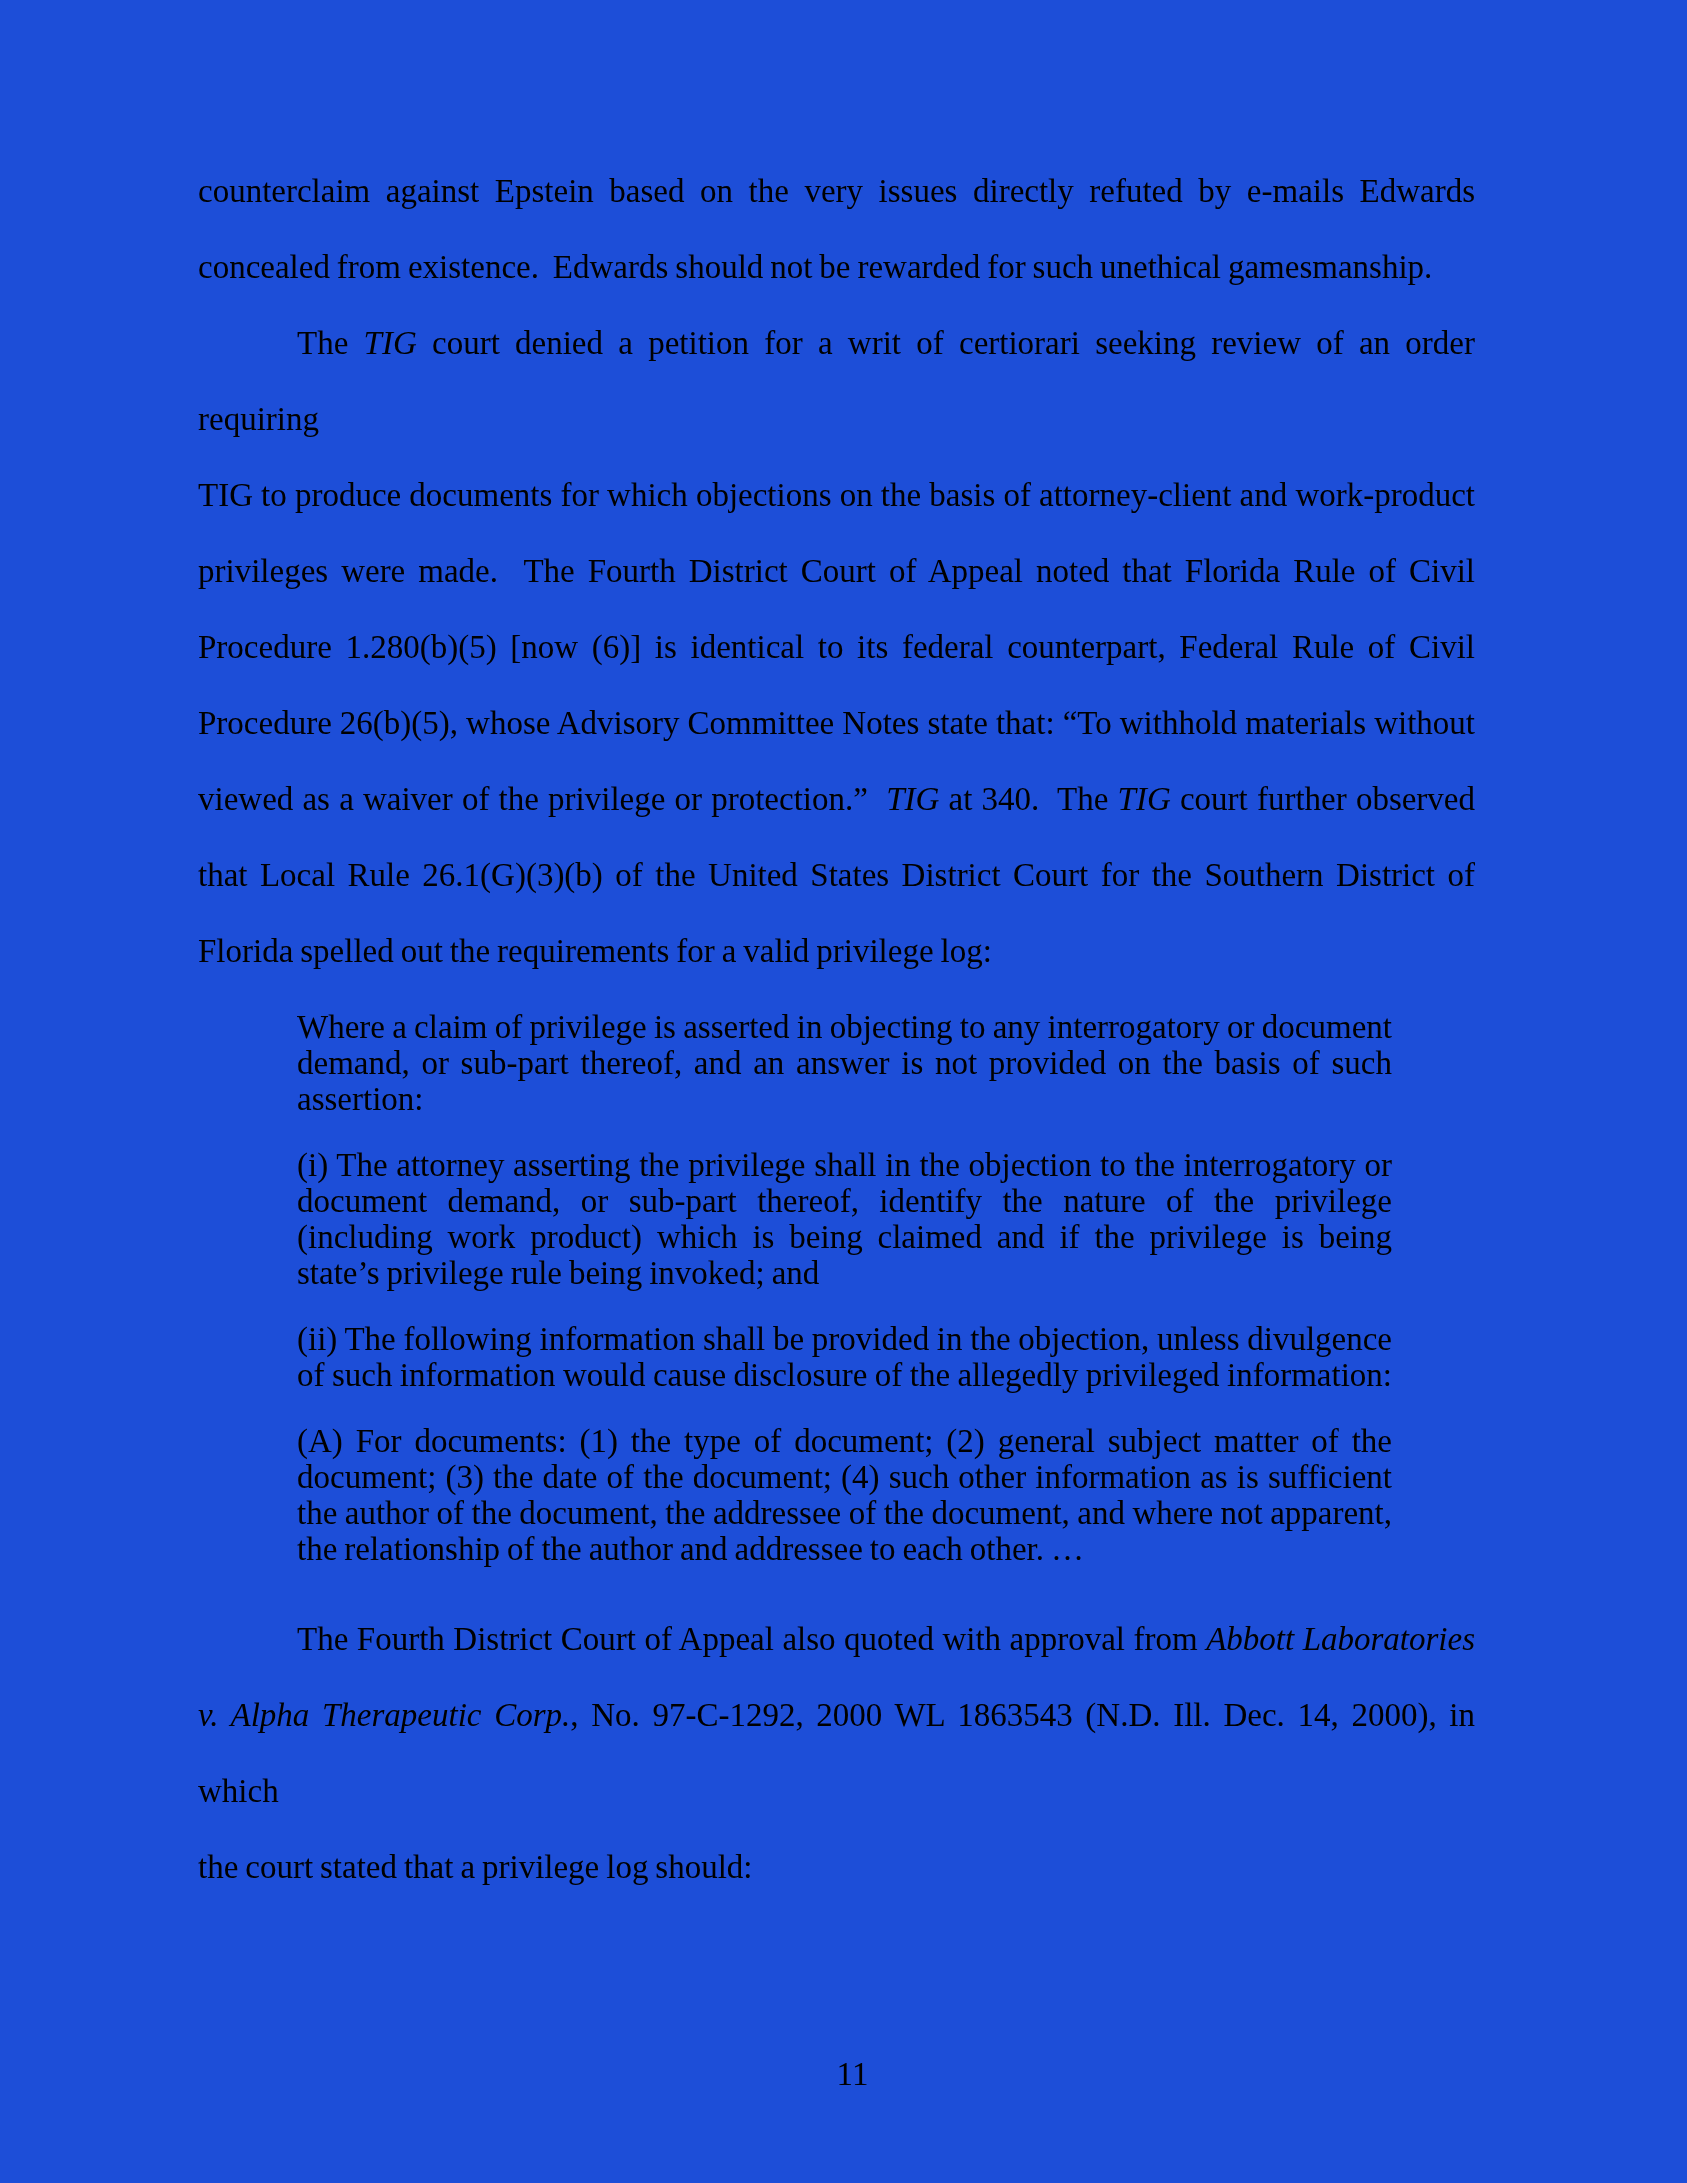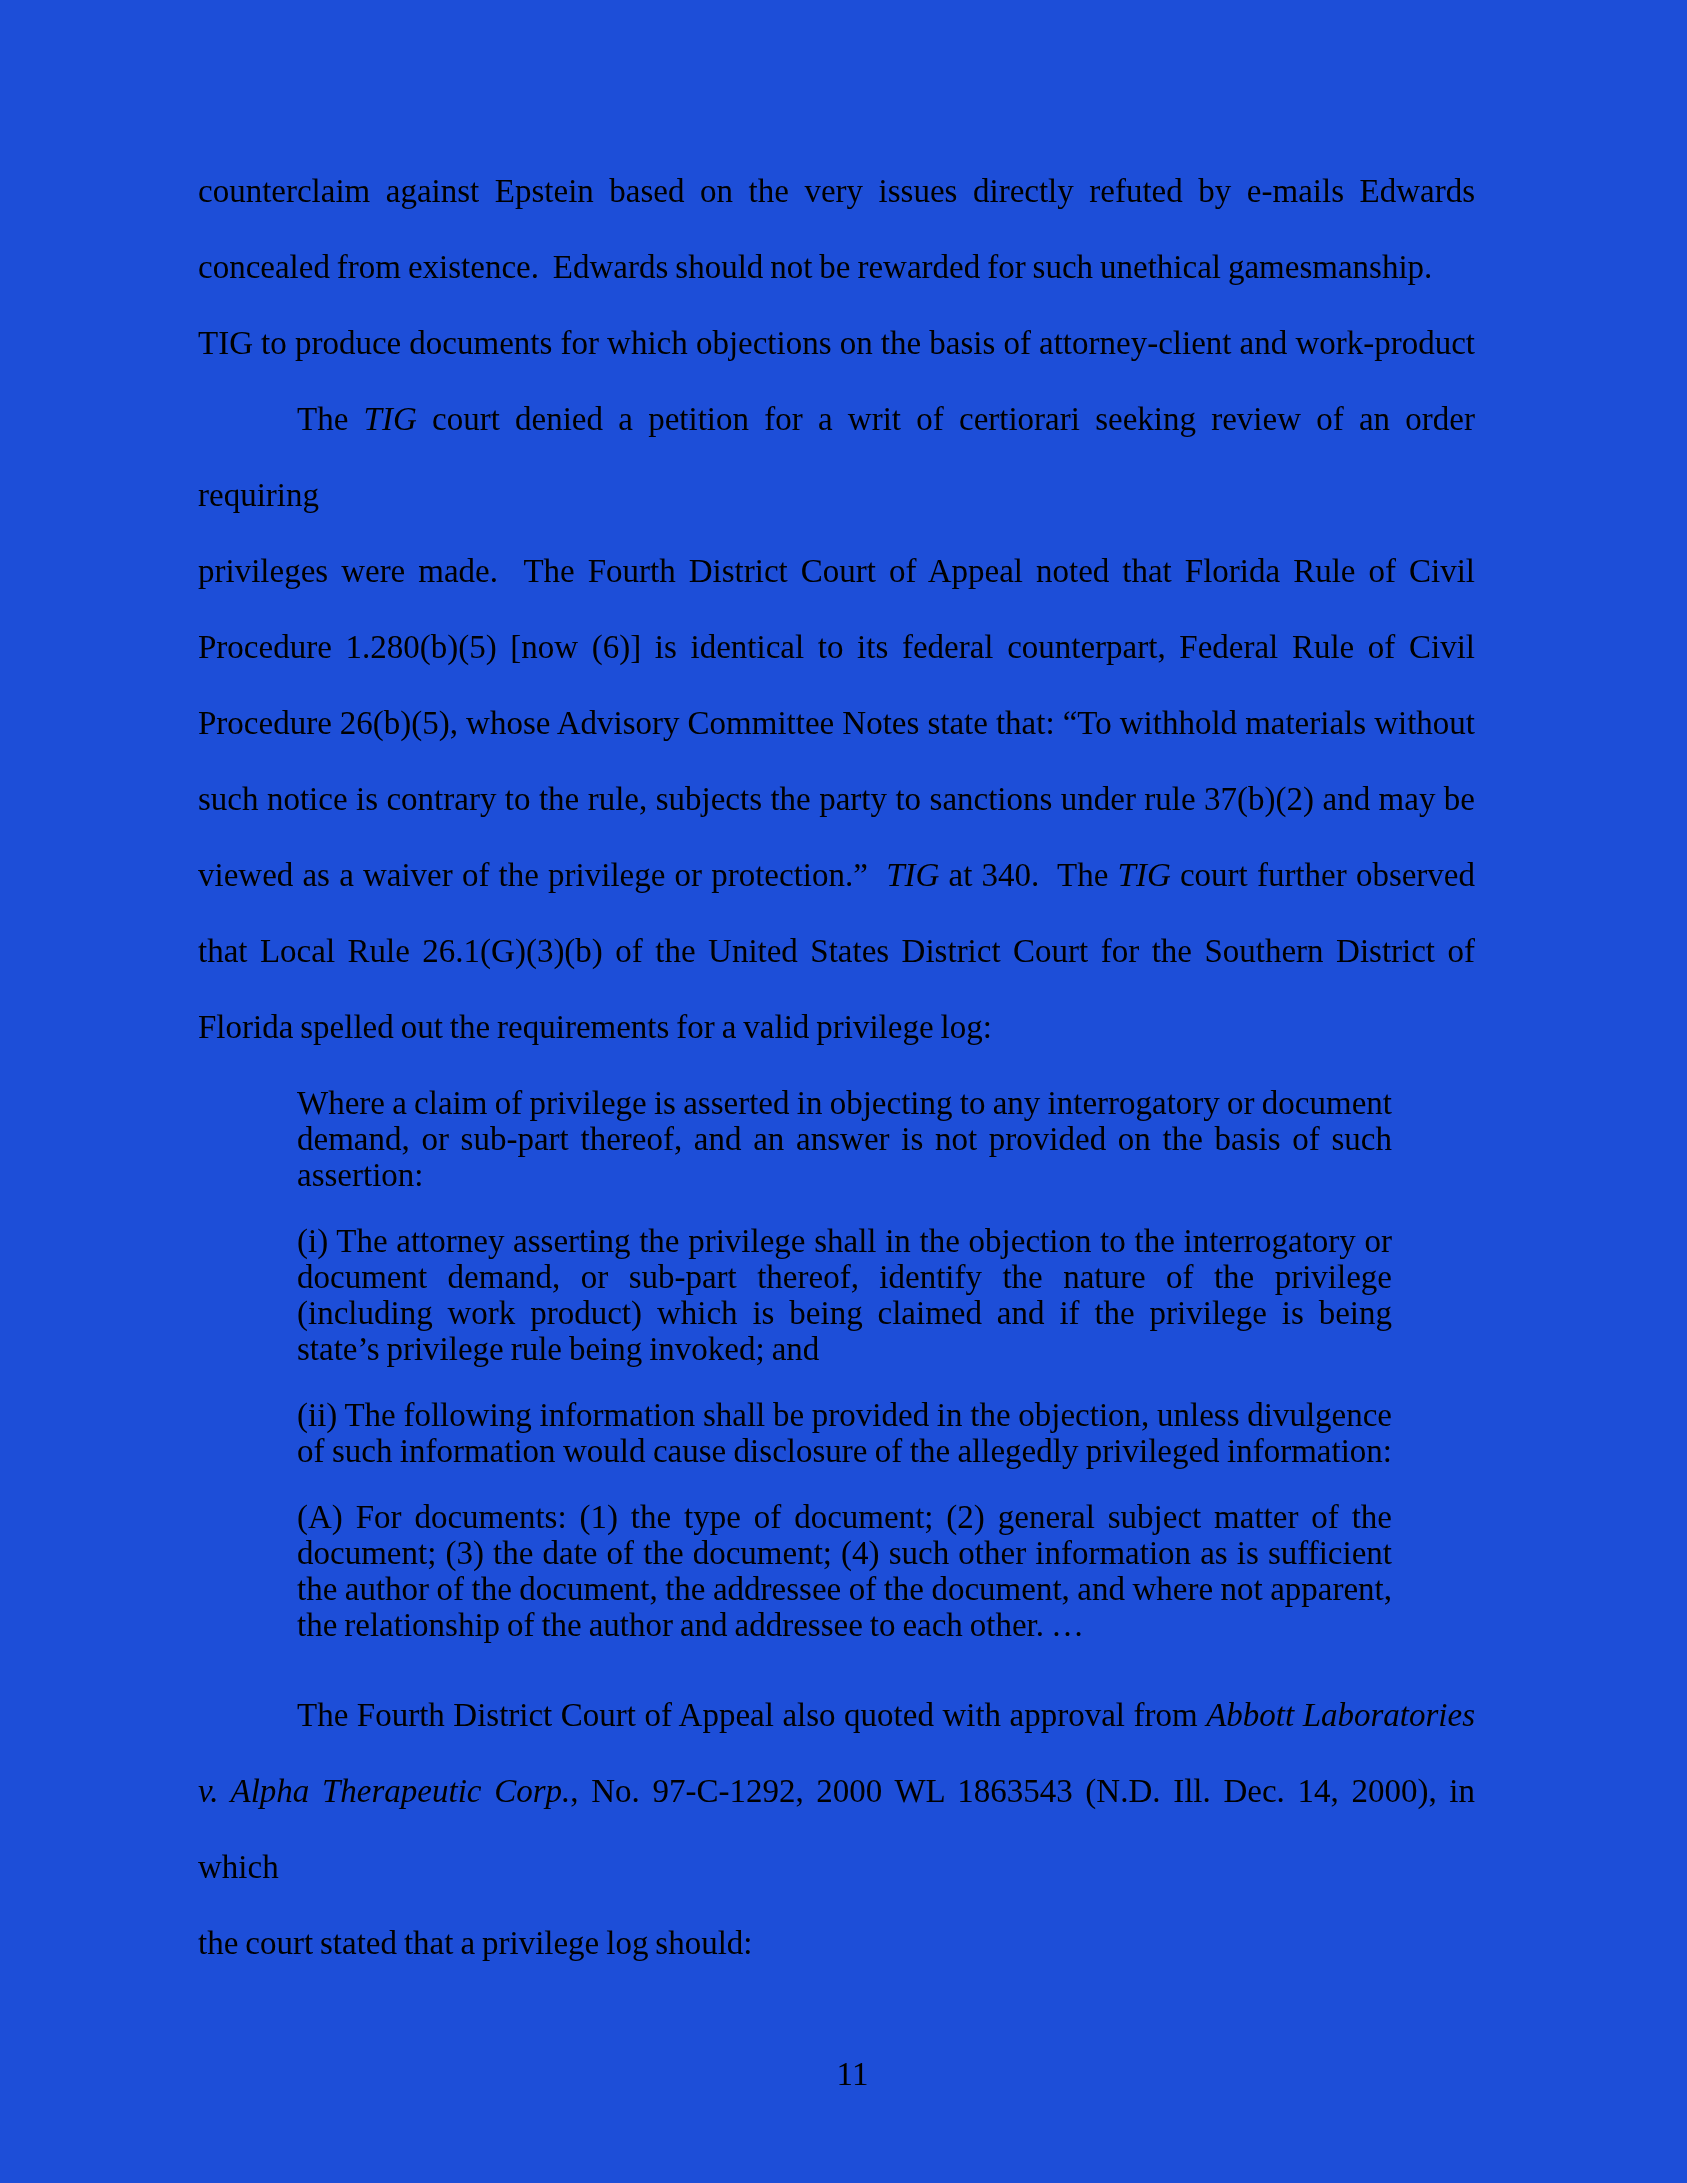--- a/index.html
+++ b/index.html
@@ -66,26 +66,25 @@
   }
 </style>
 </head>
 <body>
 
 <div class="page">
   <main class="text-block" id="doc-root">
       <div class="block-body">
         <div class="line jl"><span>counterclaim against Epstein based on the very issues directly refuted by e-mails Edwards</span></div>
         <div class="line"><span>concealed from existence.&nbsp; Edwards should not be rewarded for such unethical gamesmanship.</span></div>
+        <div class="line jl indent"><span>The </span><i>TIG</i><span> court denied a petition for a writ of certiorari seeking review of an order requiring</span></div>
         <div class="line jl"><span>TIG to produce documents for which objections on the basis of attorney-client and work-product</span></div>
-        <div class="line jl indent"><span>The </span><i>TIG</i><span> court denied a petition for a writ of certiorari seeking review of an order requiring</span></div>
         <div class="line jl"><span>privileges were made.&nbsp; The Fourth District Court of Appeal noted that Florida Rule of Civil</span></div>
         <div class="line jl"><span>Procedure 1.280(b)(5) [now (6)] is identical to its federal counterpart, Federal Rule of Civil</span></div>
         <div class="line jl"><span>Procedure 26(b)(5), whose Advisory Committee Notes state that: “To withhold materials without</span></div>
-        <div class="line jl"><span>such notice is contrary to the rule, subjects the party to sanctions under rule 37(b)(2) and may be</span></div>
         <div class="line jl"><span>viewed as a waiver of the privilege or protection.”&nbsp; </span><i>TIG</i><span> at 340.&nbsp; The </span><i>TIG</i><span> court further observed</span></div>
         <div class="line jl"><span>that Local Rule 26.1(G)(3)(b) of the United States District Court for the Southern District of</span></div>
         <div class="line"><span>Florida spelled out the requirements for a valid privilege log:</span></div>
       </div>
       <div class="block-quote">
         <div class="qpara">
           <div class="line jl"><span>Where a claim of privilege is asserted in objecting to any interrogatory or document</span></div>
           <div class="line jl"><span>demand, or sub-part thereof, and an answer is not provided on the basis of such</span></div>
           <div class="line"><span>assertion:</span></div>
         </div>

